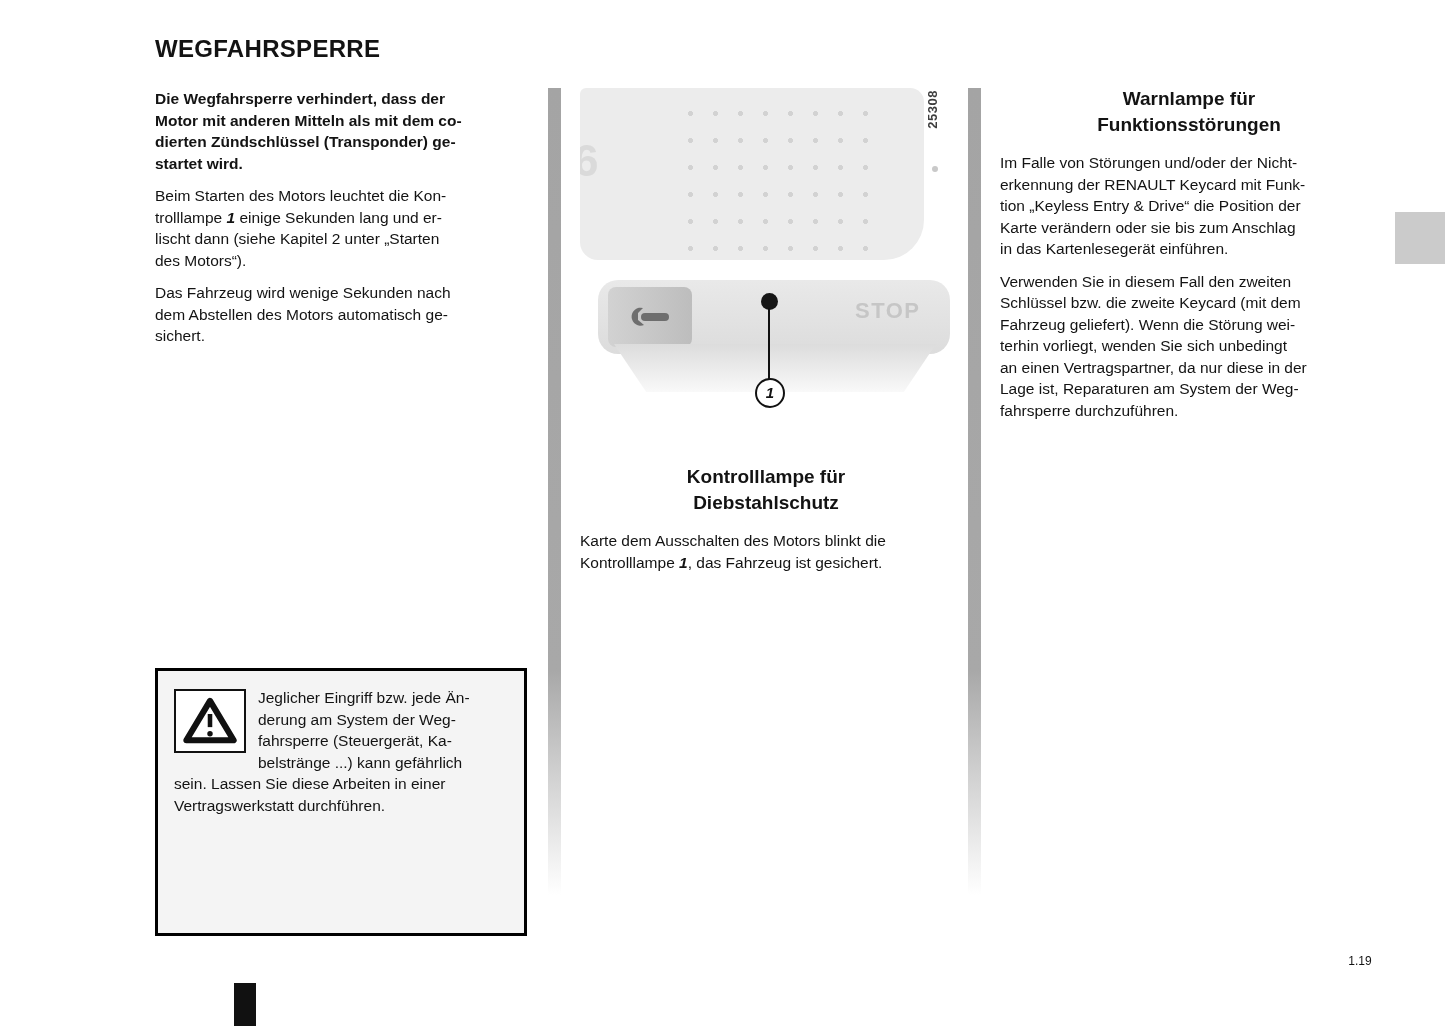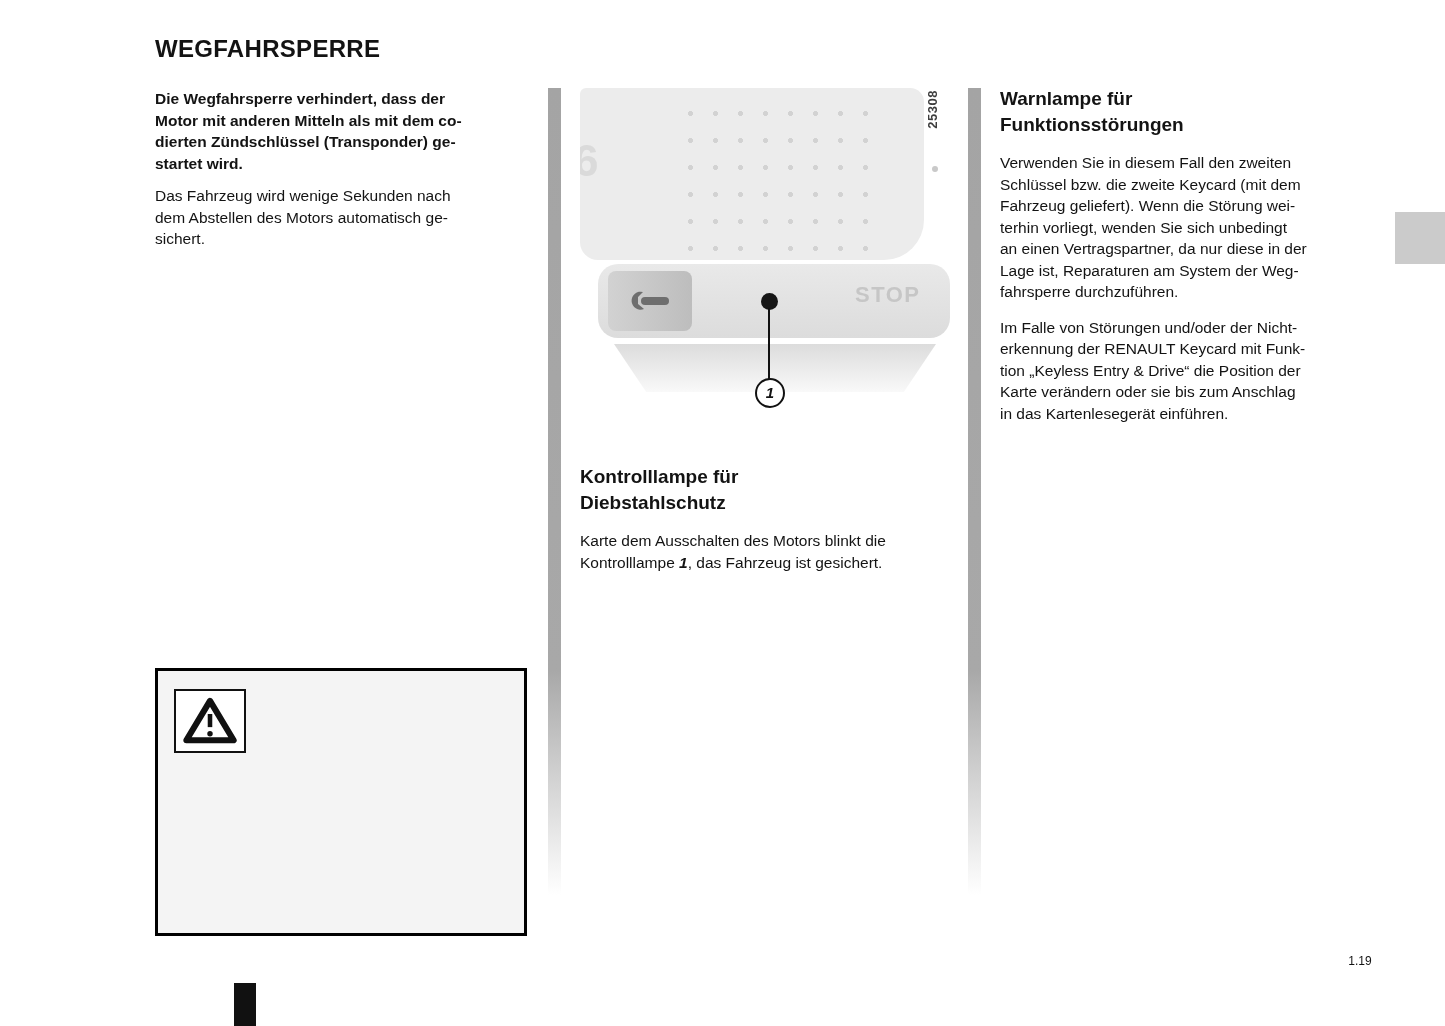--- a/index.html
+++ b/index.html
@@ -6,21 +6,21 @@
   .page{
     position:relative;width:1445px;height:1026px;background:#ffffff;overflow:hidden;
     font-family:"Liberation Sans", sans-serif;color:#131313;
   }
   
   .col-left{position:absolute;left:155px;top:36px;width:376px;}
   .col-right{position:absolute;left:1000px;top:86px;width:378px;}
   .mid-text{position:absolute;left:580px;top:464px;width:372px;}
   h1.title{font-size:24px;line-height:26px;margin:0 0 26px 0;letter-spacing:.3px;}
   h2.section{font-size:19px;line-height:26px;margin:26px 0 14px 0;white-space:pre-line;}
-  h2.first{margin-top:0;}
+  h2.first{margin-top:0;text-align:center;}
   .body{font-size:15.5px;line-height:21.5px;margin:0 0 11px 0;white-space:pre-line;}
   .intro{font-weight:bold;}
   .ref{font-weight:bold;font-style:italic;}
   
   .sep{position:absolute;top:88px;width:13px;height:832px;
        background:linear-gradient(to bottom,#a4a4a4 0%,#a8a8a8 70%,rgba(168,168,168,0) 97%);}
   .sep-left{left:548px;}
   .sep-right{left:968px;}
   .edge-tab{position:absolute;left:1395px;top:212px;width:50px;height:52px;background:#cbcbcb;}
   .print-mark{position:absolute;left:234px;top:983px;width:22px;height:43px;background:#111;}
@@ -33,21 +33,21 @@
   .warning-text{font-size:15.5px;line-height:21.5px;white-space:pre-line;margin:0;}
   
   .figure{position:absolute;left:580px;top:88px;width:372px;height:312px;}
   .fig-top{position:absolute;left:0;top:0;width:344px;height:172px;background:#ececec;
     border-radius:6px 14px 40px 18px;overflow:hidden;}
   .fig-dots{position:absolute;left:92px;top:4px;width:205px;height:164px;
     background-image:radial-gradient(circle,#d2d2d2 2.2px,rgba(0,0,0,0) 2.8px);
     background-size:25px 27px;background-position:6px 8px;}
   .fig-six{position:absolute;left:-6px;top:48px;font-size:44px;font-weight:bold;color:#dadada;}
   .fig-side-dot{position:absolute;left:352px;top:78px;width:6px;height:6px;border-radius:50%;background:#c9c9c9;}
-  .fig-band{position:absolute;left:18px;top:176px;width:352px;height:74px;border-radius:20px;
+  .fig-band{position:absolute;left:18px;top:192px;width:352px;height:74px;border-radius:20px;
     background:linear-gradient(to bottom,#e9e9e9,#dcdcdc);}
   .fig-wrench{position:absolute;left:10px;top:7px;width:84px;height:60px;border-radius:8px;
     background:linear-gradient(to right,#d2d2d2,#bdbdbd);display:flex;align-items:center;justify-content:center;}
   .fig-stop{position:absolute;left:257px;top:18px;font-weight:bold;font-size:22px;color:#c6c6c6;letter-spacing:1.5px;}
   .fig-ind-dot{position:absolute;left:181px;top:205px;width:17px;height:17px;border-radius:50%;background:#161616;}
   .fig-fade{position:absolute;left:34px;top:256px;width:322px;height:48px;
     background:linear-gradient(to bottom,#dcdcdc,#f9f9f9);
     clip-path:polygon(0 0,100% 0,90% 100%,10% 100%);}
   .fig-callout-line{position:absolute;left:188px;top:220px;width:2px;height:72px;background:#111;}
   .fig-callout-circle{position:absolute;left:175px;top:290px;width:26px;height:26px;border:2px solid #111;
@@ -65,33 +65,43 @@
   <div class="sep sep-right"></div>
   <div class="edge-tab"></div>
   <div class="print-mark"></div>
 
   <div class="col-left">
     <h1 class="title">WEGFAHRSPERRE</h1>
     <p class="body intro">Die Wegfahrsperre verhindert, dass der
 Motor mit anderen Mitteln als mit dem co-
 dierten Zündschlüssel (Transponder) ge-
 startet wird.</p>
+    <p class="body"><span>Beim Starten des Motors leuchtet die Kon-
+trolllampe </span><span class="ref">1</span><span> einige Sekunden lang und er-
+lischt dann (siehe Kapitel 2 unter „Starten
+des Motors“).</span></p>
     <p class="body">Das Fahrzeug wird wenige Sekunden nach
 dem Abstellen des Motors automatisch ge-
 sichert.</p>
   </div>
 
   <div class="warning-box">
     <div class="warning-icon-box">
       <svg width="56" height="50" viewBox="0 0 64 56" aria-hidden="true">
         <path d="M32 5 L59 50 L5 50 Z" fill="none" stroke="#111" stroke-width="7" stroke-linejoin="round"></path>
         <rect x="29.4" y="20" width="5.2" height="15" fill="#111"></rect>
         <circle cx="32" cy="42.5" r="3.1" fill="#111"></circle>
       </svg>
     </div>
+    <p class="warning-text">Jeglicher Eingriff bzw. jede Än-
+derung am System der Weg-
+fahrsperre (Steuergerät, Ka-
+belstränge ...) kann gefährlich
+sein. Lassen Sie diese Arbeiten in einer
+Vertragswerkstatt durchführen.</p>
   </div>
 
   <div class="figure">
     <div class="fig-top">
       <div class="fig-six">6</div>
       <div class="fig-dots"></div>
     </div>
     <div class="fig-side-dot"></div>
     <div class="fig-band">
       <div class="fig-wrench">
@@ -114,29 +124,29 @@
   <div class="mid-text">
     <h2 class="section first">Kontrolllampe für
 Diebstahlschutz</h2>
     <p class="body"><span>Karte dem Ausschalten des Motors blinkt die
 Kontrolllampe </span><span class="ref">1</span><span>, das Fahrzeug ist gesichert.</span></p>
   </div>
 
   <div class="col-right">
     <h2 class="section first">Warnlampe für
 Funktionsstörungen</h2>
+    <p class="body">Im Falle von Störungen und/oder der Nicht-
+erkennung der RENAULT Keycard mit Funk-
+tion „Keyless Entry &amp; Drive“ die Position der
+Karte verändern oder sie bis zum Anschlag
+in das Kartenlesegerät einführen.</p>
     <p class="body" style="margin-bottom:14px;">Verwenden Sie in diesem Fall den zweiten
 Schlüssel bzw. die zweite Keycard (mit dem
 Fahrzeug geliefert). Wenn die Störung wei-
 terhin vorliegt, wenden Sie sich unbedingt
 an einen Vertragspartner, da nur diese in der
 Lage ist, Reparaturen am System der Weg-
 fahrsperre durchzuführen.</p>
-    <p class="body">Im Falle von Störungen und/oder der Nicht-
-erkennung der RENAULT Keycard mit Funk-
-tion „Keyless Entry &amp; Drive“ die Position der
-Karte verändern oder sie bis zum Anschlag
-in das Kartenlesegerät einführen.</p>
   </div>
 
   <div class="page-number">1.19</div>
 
 </div>
 
 </body></html>

